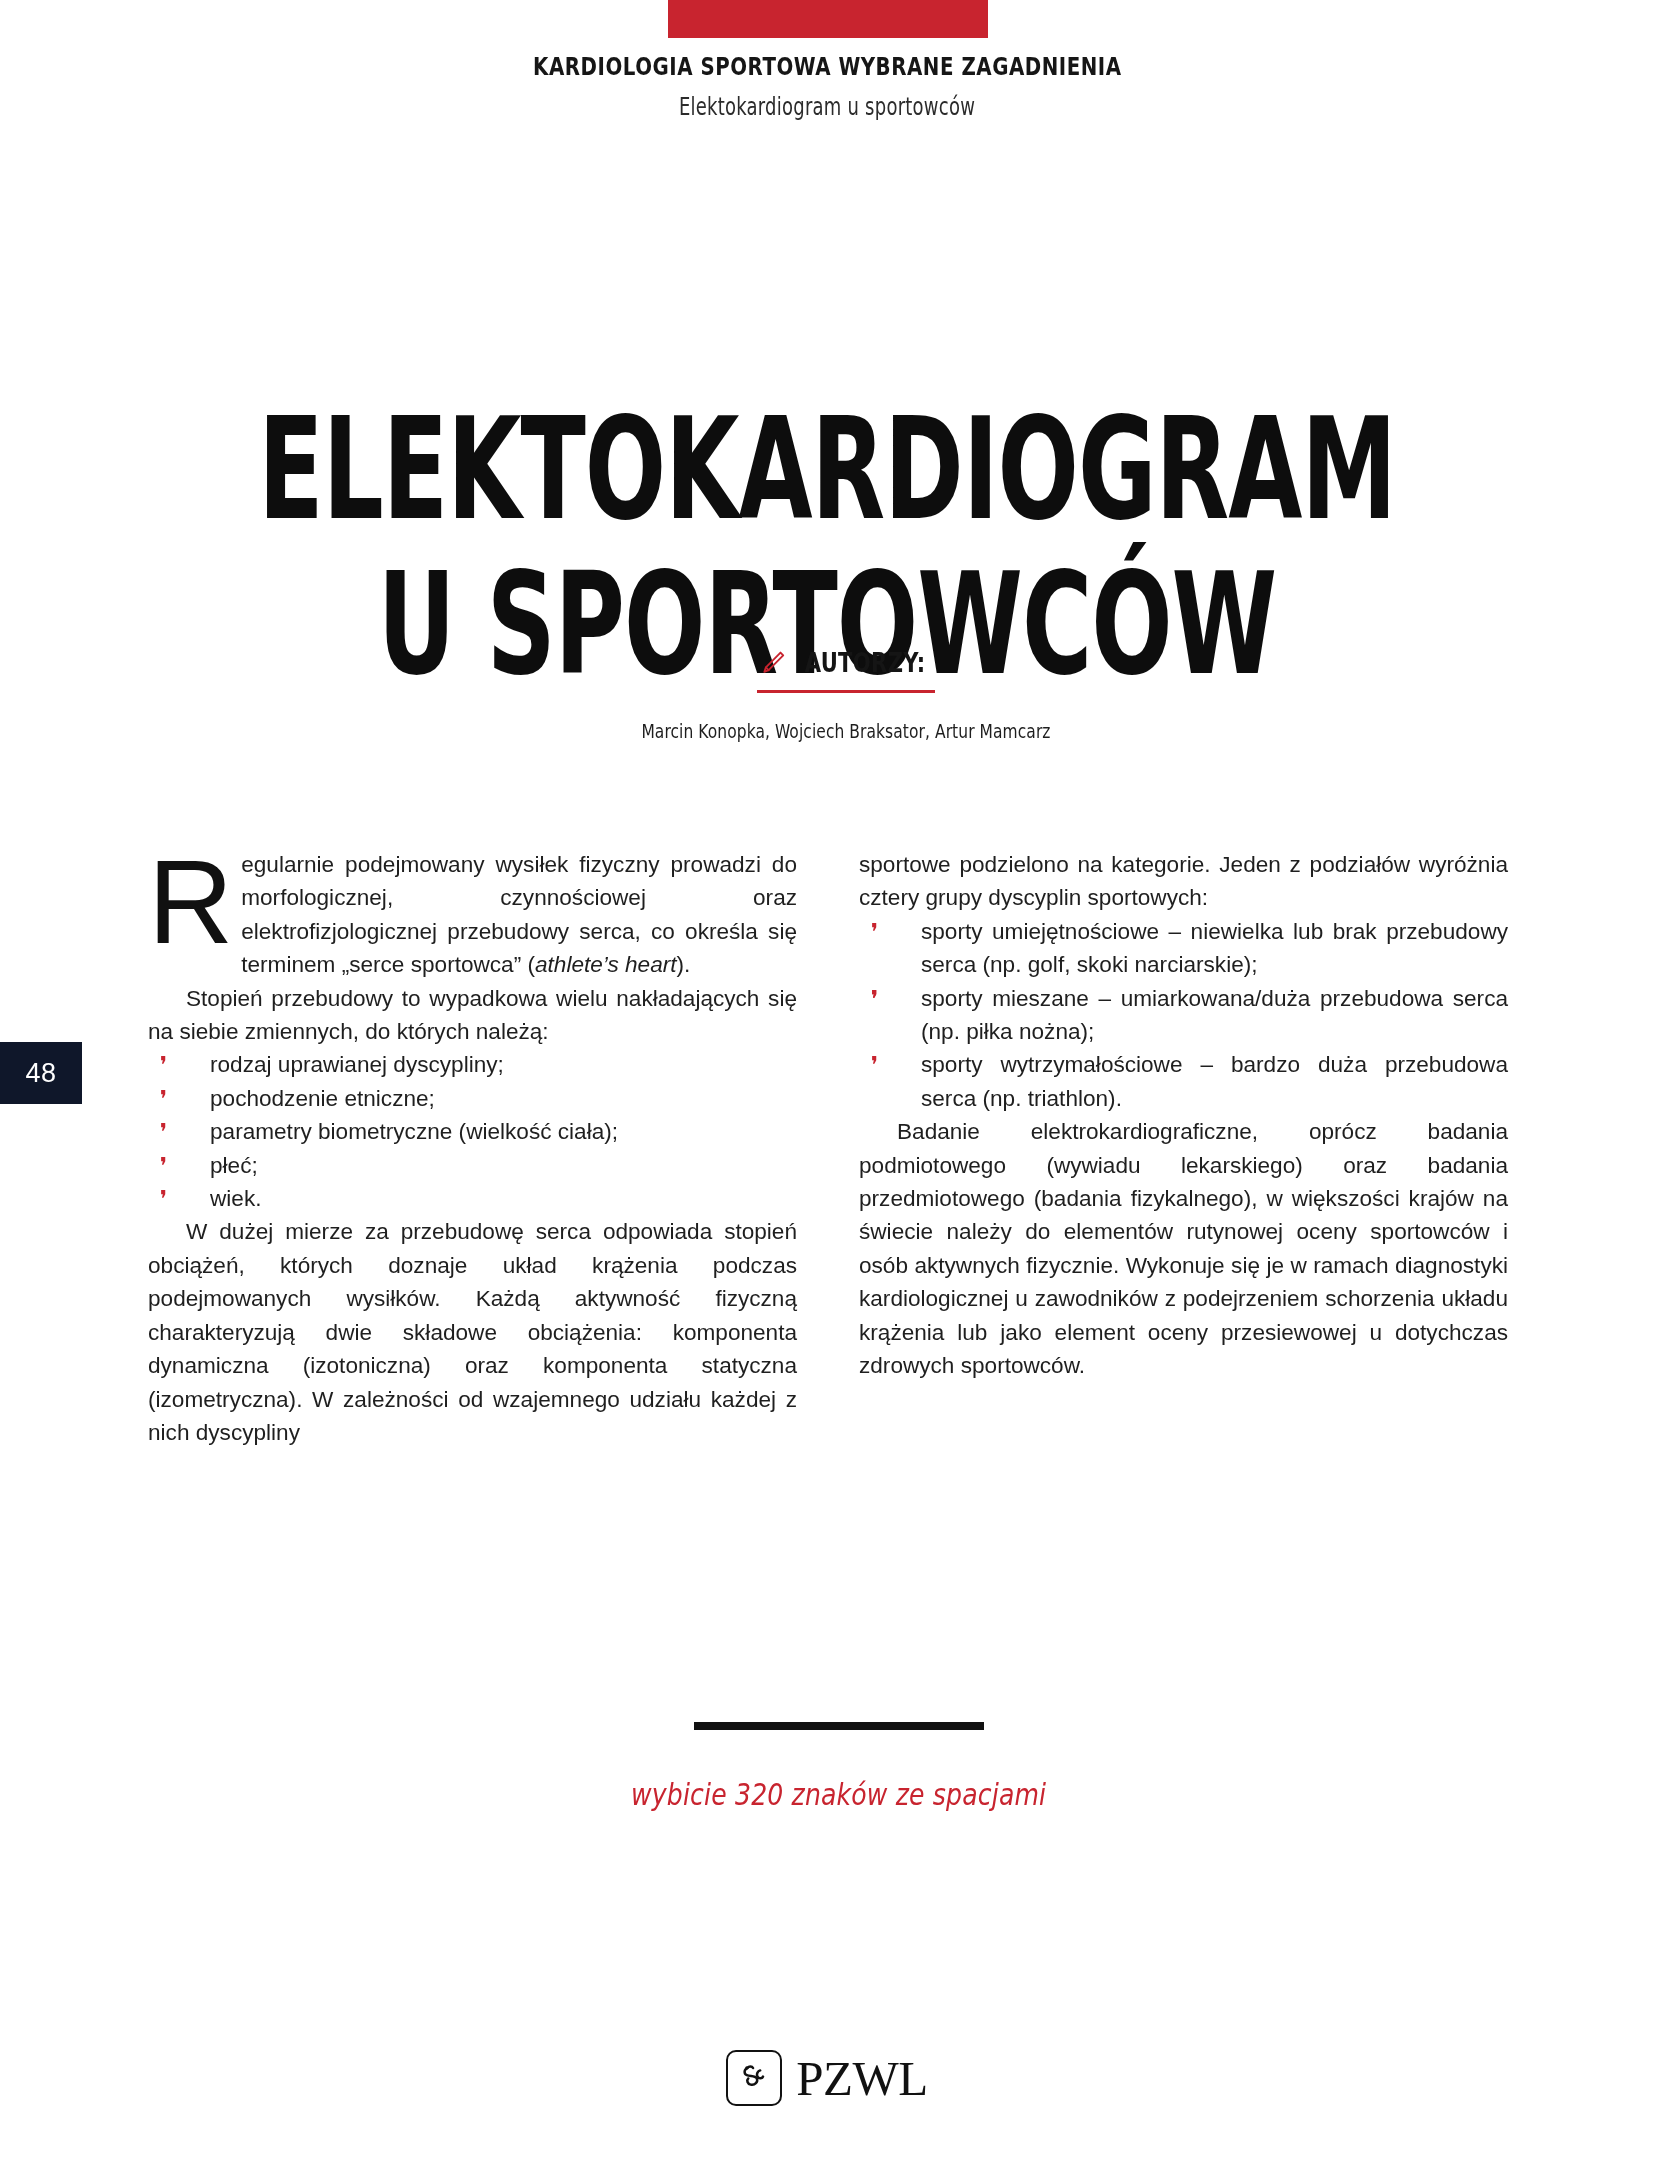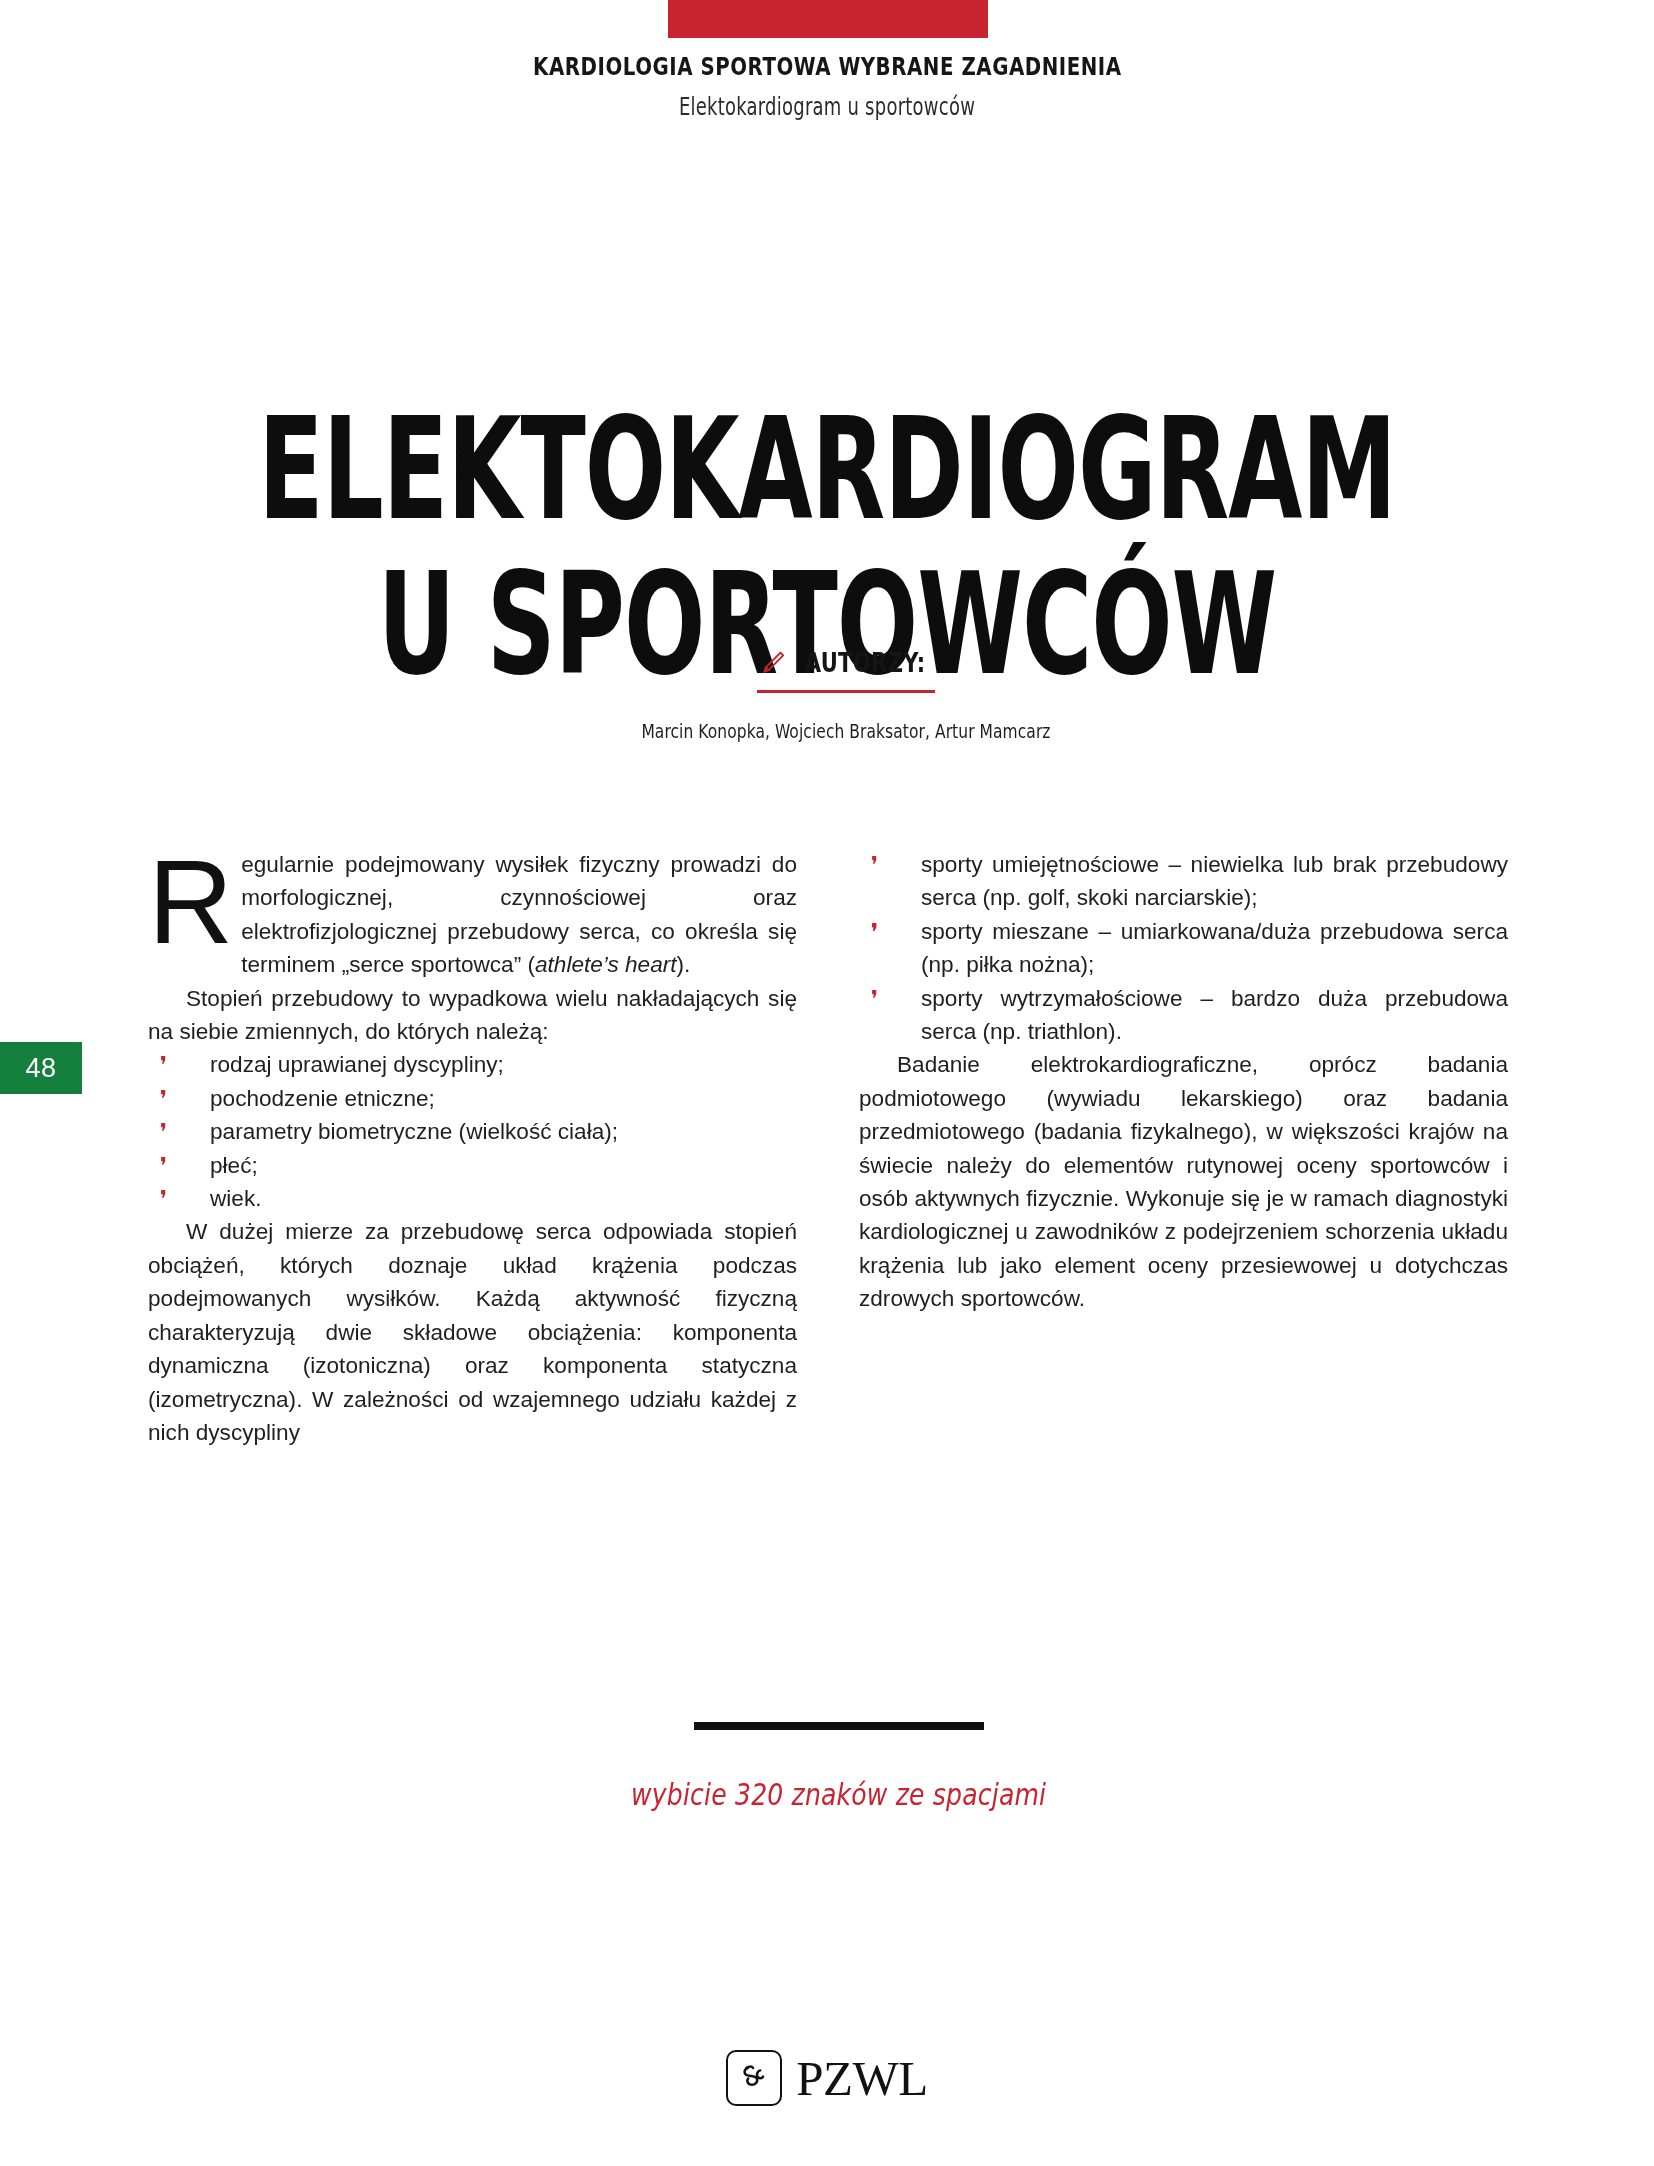--- a/index.html
+++ b/index.html
@@ -125,22 +125,22 @@
     display: block;
     letter-spacing: 0.1px;
   }
 
   
   .page-tab {
     position: absolute;
     top: 1042px;
     left: 0;
     width: 82px;
-    height: 52px;
-    background: #15803d;
+    height: 62px;
+    background: #0f172a;
     color: #ffffff;
     display: flex;
     align-items: center;
     justify-content: center;
     font-family: "Liberation Sans", sans-serif;
     font-size: 27px;
     font-weight: 400;
     letter-spacing: 0.5px;
   }
 
@@ -315,20 +315,21 @@
       <li><span class="mark">❜</span><span>pochodzenie etniczne;</span></li>
       <li><span class="mark">❜</span><span>parametry biometryczne (wielkość ciała);</span></li>
       <li><span class="mark">❜</span><span>płeć;</span></li>
       <li><span class="mark">❜</span><span>wiek.</span></li>
     </ul>
 
     <p class="body indent gap-before">W dużej mierze za przebudowę serca odpowiada stopień obciążeń, których doznaje układ krążenia podczas podejmowanych wysiłków. Każdą aktywność fizyczną charakteryzują dwie składowe obciążenia: komponenta dynamiczna (izotoniczna) oraz komponenta statyczna (izometryczna). W zależności od wzajemnego udziału każdej z nich dyscypliny</p>
   </div>
 
   <div class="col">
+    <p class="body">sportowe podzielono na kategorie. Jeden z podziałów wyróżnia cztery grupy dyscyplin sportowych:</p>
 
     <ul class="bul">
       <li><span class="mark">❜</span><span>sporty umiejętnościowe – niewielka lub brak przebudowy serca (np. golf, skoki narciarskie);</span></li>
       <li><span class="mark">❜</span></li>
       <li><span class="mark">❜</span><span>sporty mieszane – umiarkowana/duża przebudowa serca (np. piłka nożna);</span></li>
       <li><span class="mark">❜</span><span>sporty wytrzymałościowe – bardzo duża przebudowa serca (np. triathlon).</span></li>
     </ul>
 
     <p class="body indent gap-before">Badanie elektrokardiograficzne, oprócz badania podmiotowego (wywiadu lekarskiego) oraz badania przedmiotowego (badania fizykalnego), w większości krajów na świecie należy do elementów rutynowej oceny sportowców i osób aktywnych fizycznie. Wykonuje się je w ramach diagnostyki kardiologicznej u zawodników z podejrzeniem schorzenia układu krążenia lub jako element oceny przesiewowej u dotychczas zdrowych sportowców.</p>
   </div>

